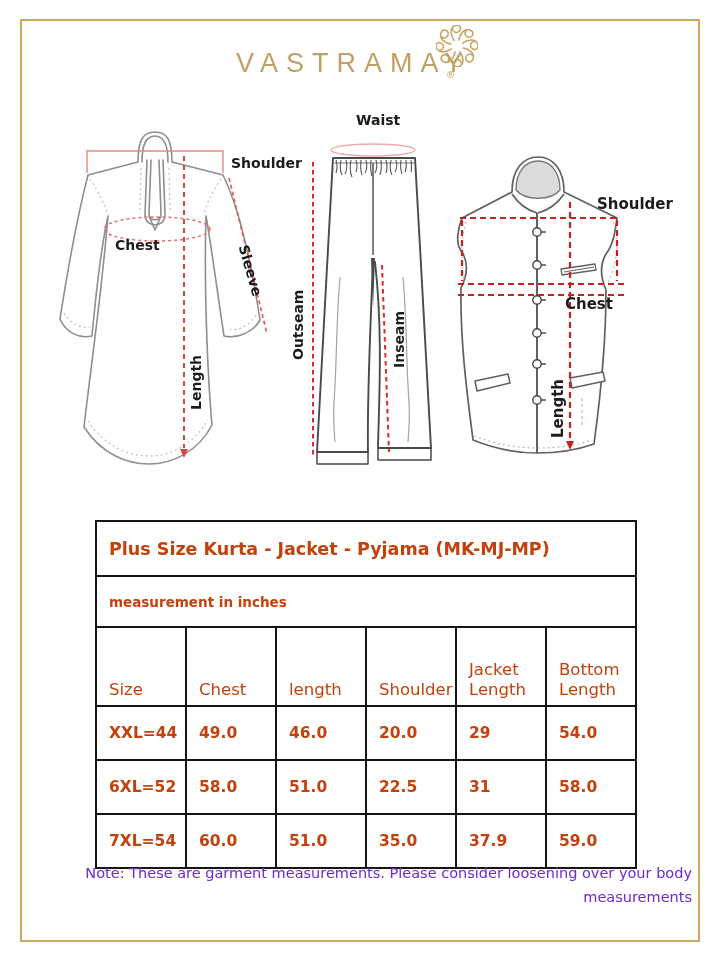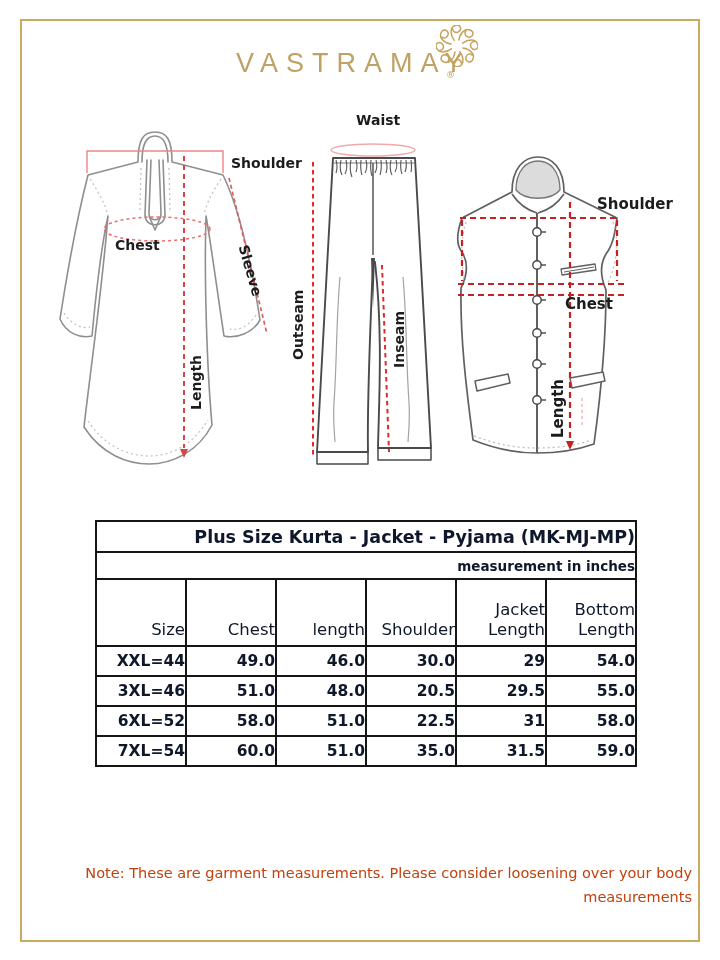--- a/index.html
+++ b/index.html
@@ -14,29 +14,29 @@
   .reg-mark{position:absolute;left:446px;top:70px;font-size:9px;color:#bfa163;}
   
   .fig{position:absolute;}
   .lbl{position:absolute;font-size:14px;font-weight:700;color:#1c1c1c;white-space:nowrap;
        line-height:16px;}
   .rot-up{transform:rotate(-90deg);transform-origin:0 0;}
   .rot-sleeve{transform:rotate(74deg);transform-origin:0 0;}
   
   .size-table{position:absolute;left:95px;top:520px;width:540px;border-collapse:collapse;
               table-layout:fixed;}
-  .size-table td,.size-table th{border:2px solid #151515;text-align:right;vertical-align:middle;
-              color:#0f172a;padding:0;overflow:hidden;}
+  .size-table td,.size-table th{border:2px solid #151515;text-align:left;vertical-align:middle;
+              color:#c2410c;padding:12px;overflow:hidden;}
   .t-title{height:29px;font-size:17.5px;font-weight:700;}
   .t-sub{height:25px;font-size:13.5px;font-weight:700;}
   .t-head th{height:60px;font-size:16.5px;font-weight:400;vertical-align:bottom;padding-bottom:5px;
              line-height:20px;}
   .t-data td{height:28px;font-size:15.5px;font-weight:700;}
   
-  .note{position:absolute;left:28px;right:28px;top:861px;text-align:right;color:#c2410c;
+  .note{position:absolute;left:28px;right:28px;top:861px;text-align:right;color:#6d28d9;
         font-size:14.5px;line-height:24px;font-weight:400;}
 </style>
 </head>
 <body>
 
 <div class="page">
   <div class="gold-frame"></div>
 
   <span class="logo-text">VASTRAMAY</span>
   <svg class="emblem" width="42" height="42" viewBox="-21 -21 42 42">
@@ -189,46 +189,38 @@
       <th>Chest</th>
       <th>length</th>
       <th>Shoulder</th>
       <th>Jacket Length</th>
       <th>Bottom Length</th>
     </tr>
     <tr class="t-data">
       <td>XXL=44</td>
       <td>49.0</td>
       <td>46.0</td>
-      <td>30.0</td>
+      <td>20.0</td>
       <td>29</td>
       <td>54.0</td>
-    </tr>
-    <tr class="t-data">
-      <td>3XL=46</td>
-      <td>51.0</td>
-      <td>48.0</td>
-      <td>20.5</td>
-      <td>29.5</td>
-      <td>55.0</td>
     </tr>
     <tr class="t-data">
       <td>6XL=52</td>
       <td>58.0</td>
       <td>51.0</td>
       <td>22.5</td>
       <td>31</td>
       <td>58.0</td>
     </tr>
     <tr class="t-data">
       <td>7XL=54</td>
       <td>60.0</td>
       <td>51.0</td>
       <td>35.0</td>
-      <td>31.5</td>
+      <td>37.9</td>
       <td>59.0</td>
     </tr>
   </tbody>
     </table>
 
   <div class="note">
     <div>Note: These are garment measurements. Please consider loosening over your body measurements</div>
   </div>
 </div>
 

